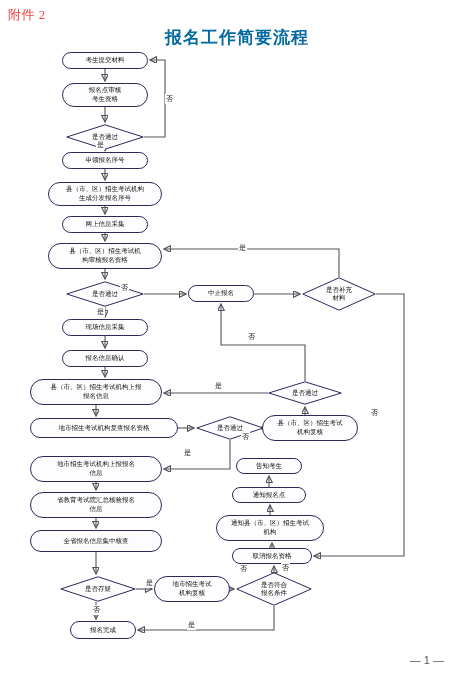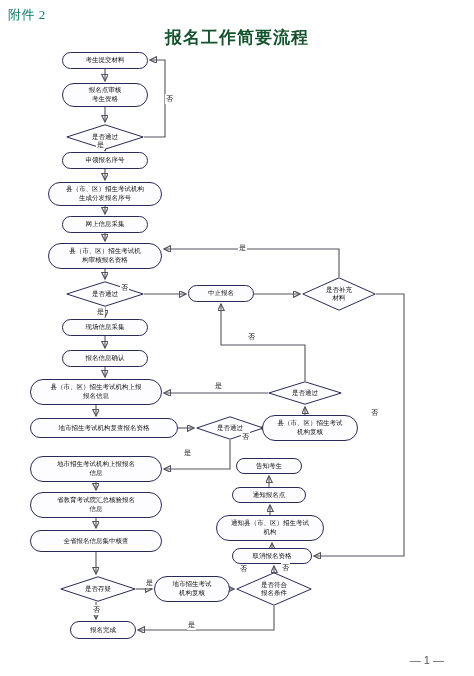--- a/index.html
+++ b/index.html
@@ -5,28 +5,28 @@
   html,body{margin:0;padding:0;}
   body{
     width:474px;height:676px;
     background:#ffffff;
     font-family:"Liberation Sans","DejaVu Sans",sans-serif;
     position:relative;
     overflow:hidden;
   }
   #attachment-label{
     position:absolute;left:8px;top:6px;
-    font-size:13px;color:#0f766e;
+    font-size:13px;color:#ef4444;
     font-family:"Liberation Serif","DejaVu Serif",serif;
     letter-spacing:0.5px;
   }
   #doc-title{
     position:absolute;left:0;top:26px;width:474px;
     text-align:center;
-    font-size:17px;font-weight:bold;color:#14532d;
+    font-size:17px;font-weight:bold;color:#0369a1;
     font-family:"Liberation Serif","DejaVu Serif",serif;
     letter-spacing:1px;
   }
   #page-footer{
     position:absolute;left:0;bottom:10px;width:474px;
     text-align:center;
     font-size:11px;color:#555;
     padding-right:30px;
     box-sizing:border-box;
     text-align:right;

